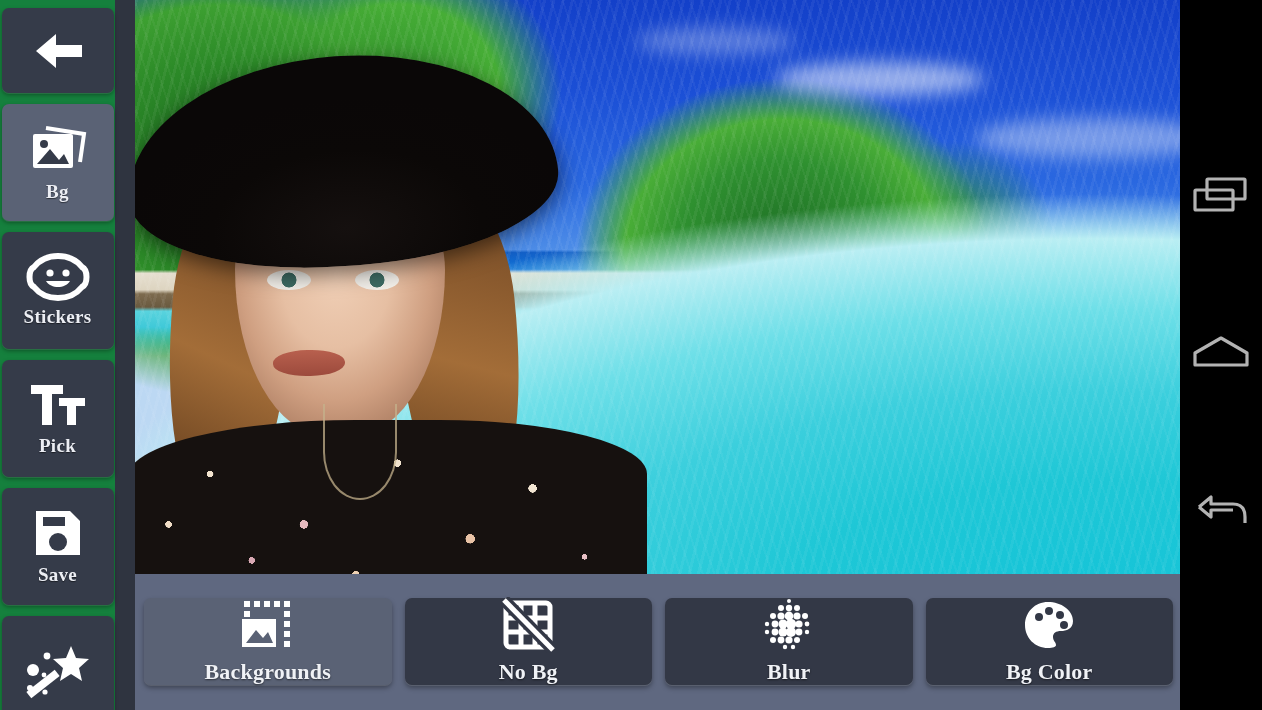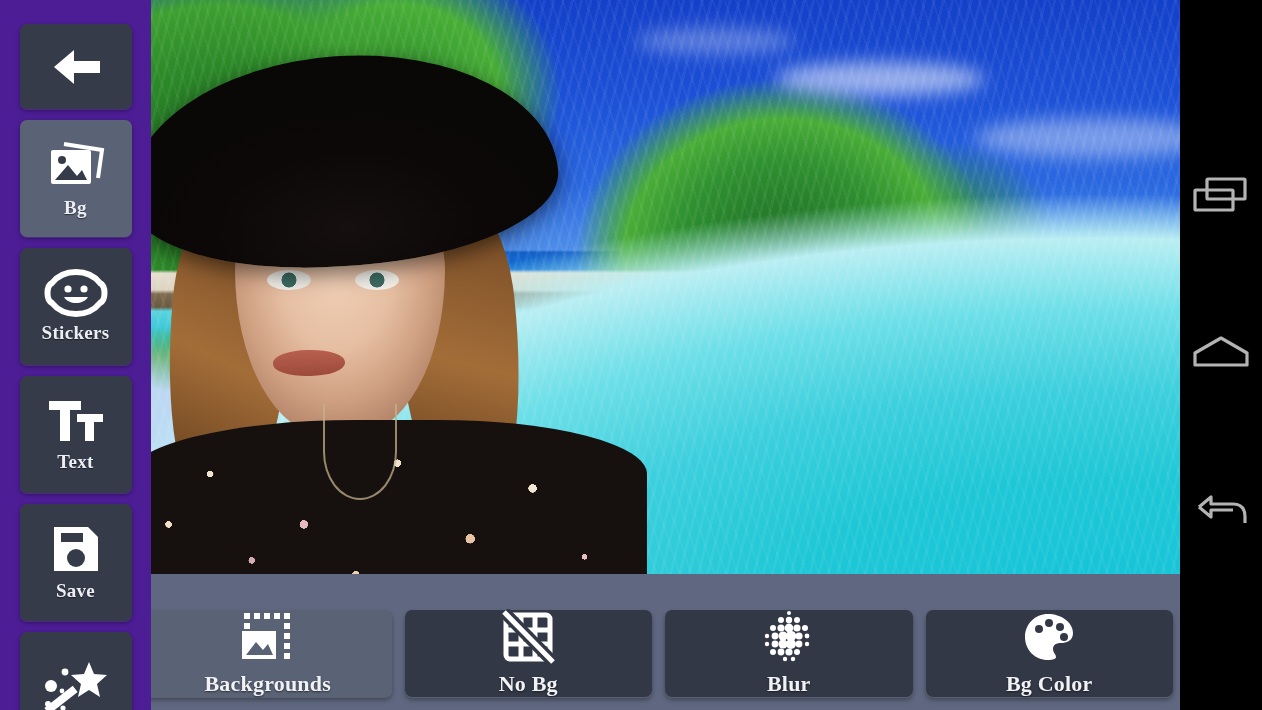--- a/index.html
+++ b/index.html
@@ -12,25 +12,25 @@
   }
   #app {
     position:relative;
     width:1262px; height:710px;
     background:#2f3440;
   }
 
   
   #left-rail {
     position:absolute; left:0; top:0;
-    width:151px; height:710px;
-    background:#4c1d95;
+    width:115px; height:710px;
+    background:#15803d;
     display:flex; flex-direction:column;
     align-items:center;
-    padding-top:24px;
+    padding-top:8px;
     gap:11px;
     z-index:5;
   }
   .rail-btn {
     width:112px;
     background:#353b49;
     border-radius:7px;
     box-shadow:0 1px 0 rgba(255,255,255,0.10), 0 2px 4px rgba(0,0,0,0.35);
     display:flex; flex-direction:column;
     align-items:center; justify-content:center;
@@ -162,21 +162,21 @@
     border:2px solid rgba(196,178,140,.75);
     border-top:none; border-radius:0 0 50% 50%;
   }
 
   
   #option-bar {
     position:absolute; left:135px; top:574px;
     width:1045px; height:136px;
     background:#5f6880;
     padding:11px 7px 13px 9px;
-    display:flex; align-items:flex-end; gap:13px;
+    display:flex; align-items:center; gap:13px;
     z-index:4;
   }
   .opt-btn {
     flex:1 1 0;
     background:#333846;
     border-radius:7px;
     box-shadow:0 1px 0 rgba(255,255,255,.12), 0 3px 5px rgba(0,0,0,.35);
     display:flex; flex-direction:column;
     align-items:center; justify-content:center;
     gap:7px;
@@ -252,21 +252,21 @@
 
     <div class="rail-btn tool">
       <span class="rail-icon">
         <svg width="58" height="50" viewBox="0 0 58 50">
           <rect x="2" y="5" width="32" height="9" fill="#ffffff"></rect>
           <rect x="13" y="5" width="10" height="40" fill="#ffffff"></rect>
           <rect x="30" y="18" width="26" height="8" fill="#ffffff"></rect>
           <rect x="38" y="18" width="9" height="27" fill="#ffffff"></rect>
         </svg>
       </span>
-      <span class="rail-label">Text</span>
+      <span class="rail-label">Pick</span>
     </div>
 
     <div class="rail-btn tool">
       <span class="rail-icon">
         <svg width="52" height="52" viewBox="0 0 52 52">
           <path d="M4 4 H38 L48 14 V48 H4 Z" fill="#ffffff"></path>
           <rect x="11" y="10" width="22" height="9" fill="#353b49"></rect>
           <circle cx="26" cy="35" r="9" fill="#353b49"></circle>
         </svg>
       </span>

